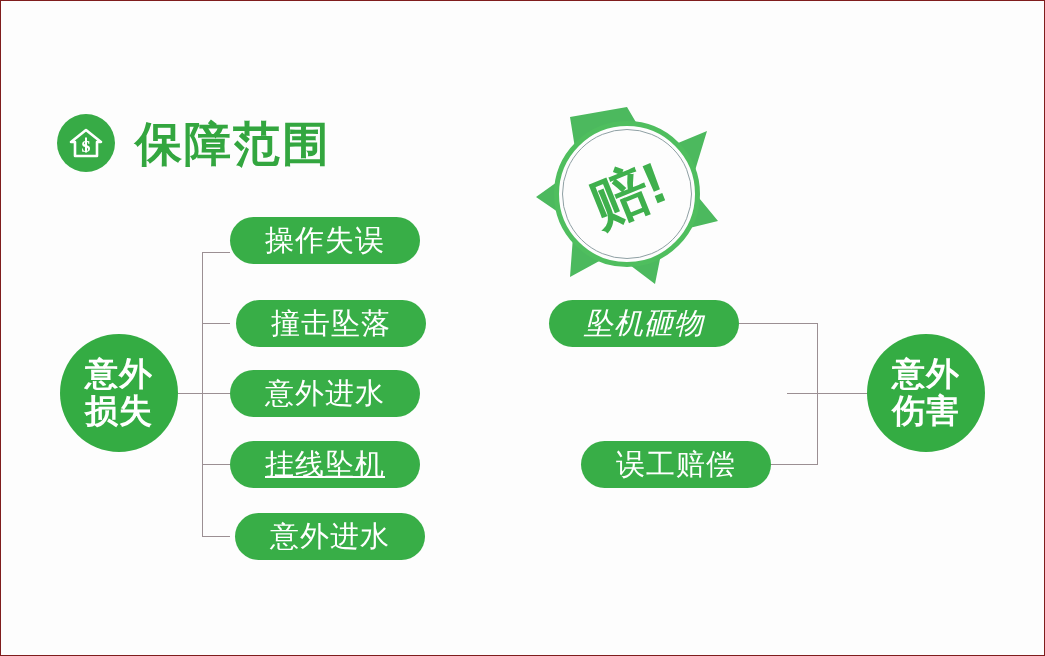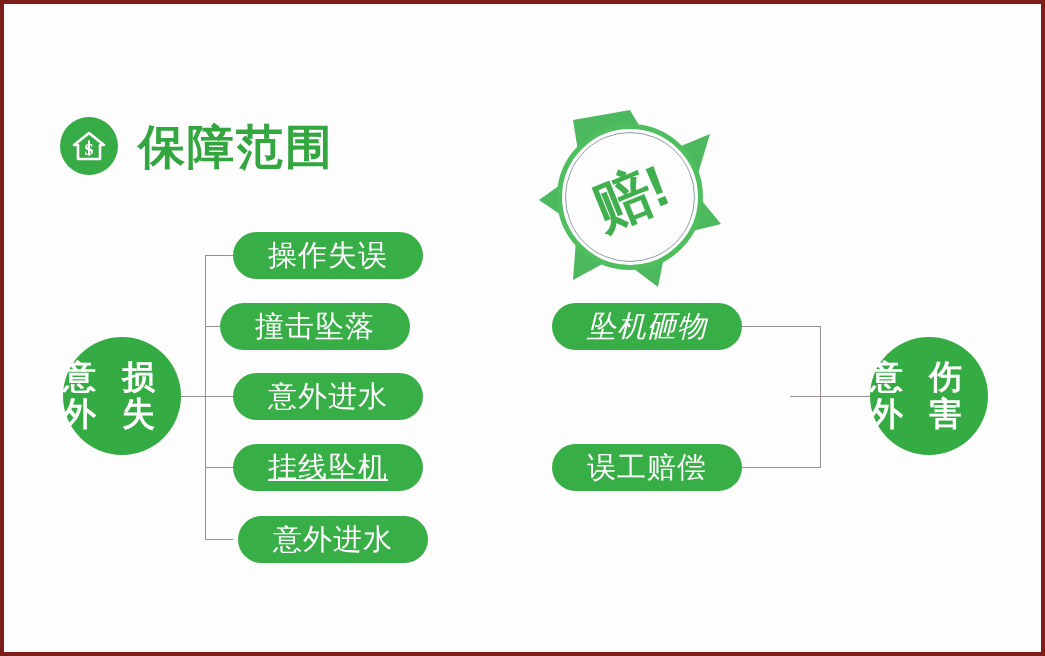--- a/index.html
+++ b/index.html
@@ -8,21 +8,21 @@
     background: #ffffff;
   }
   body {
     font-family: "Liberation Sans", "DejaVu Sans", sans-serif;
   }
   #canvas {
     position: relative;
     width: 1045px;
     height: 656px;
     background: #fdfdfd;
-    border: 4px solid #7f1d1d;
+    border: 1px solid #7f1d1d;
     box-sizing: border-box;
     overflow: hidden;
   }
   
   #header {
     position: absolute;
     left: 56px;
     top: 113px;
     display: flex;
     align-items: center;
@@ -98,20 +98,21 @@
     letter-spacing: -2px;
   }
   
   .node-circle {
     position: absolute;
     width: 118px;
     height: 118px;
     border-radius: 50%;
     background: #34AC43;
     display: flex;
+    flex-direction: column;
     align-items: center;
     justify-content: center;
     color: #ffffff;
     font-size: 33px;
     font-weight: bold;
     line-height: 1.12;
     letter-spacing: 1px;
   }
   #node-left { left: 59px; top: 333px; }
   #node-right { left: 866px; top: 333px; }
@@ -182,22 +183,22 @@
   <div id="node-left" class="node-circle">
     <div>意外</div>
     <div>损失</div>
   </div>
 
   <div id="node-right" class="node-circle">
     <div>意外</div>
     <div>伤害</div>
   </div>
 
-  <div class="pill" style="left:229px; top:228px; width:190px;font-family:Liberation Serif, serif;">操作失误</div>
-  <div class="pill" style="left:216px; top:299px; width:190px;">撞击坠落</div>
+  <div class="pill" style="left:229px; top:216px; width:190px;font-family:Liberation Serif, serif;">操作失误</div>
+  <div class="pill" style="left:235px; top:299px; width:190px;">撞击坠落</div>
   <div class="pill" style="left:229px; top:369px; width:190px;">意外进水</div>
   <div class="pill" style="left:229px; top:440px; width:190px;text-decoration:underline;">挂线坠机</div>
   <div class="pill" style="left:234px; top:512px; width:190px;">意外进水</div>
 
   <div class="pill" style="left:548px; top:299px; width:190px;font-style:italic;">坠机砸物</div>
-  <div class="pill" style="left:548px; top:440px; width:190px;">误工赔偿</div>
+  <div class="pill" style="left:580px; top:440px; width:190px;">误工赔偿</div>
 
 </div>
 
 </body></html>

